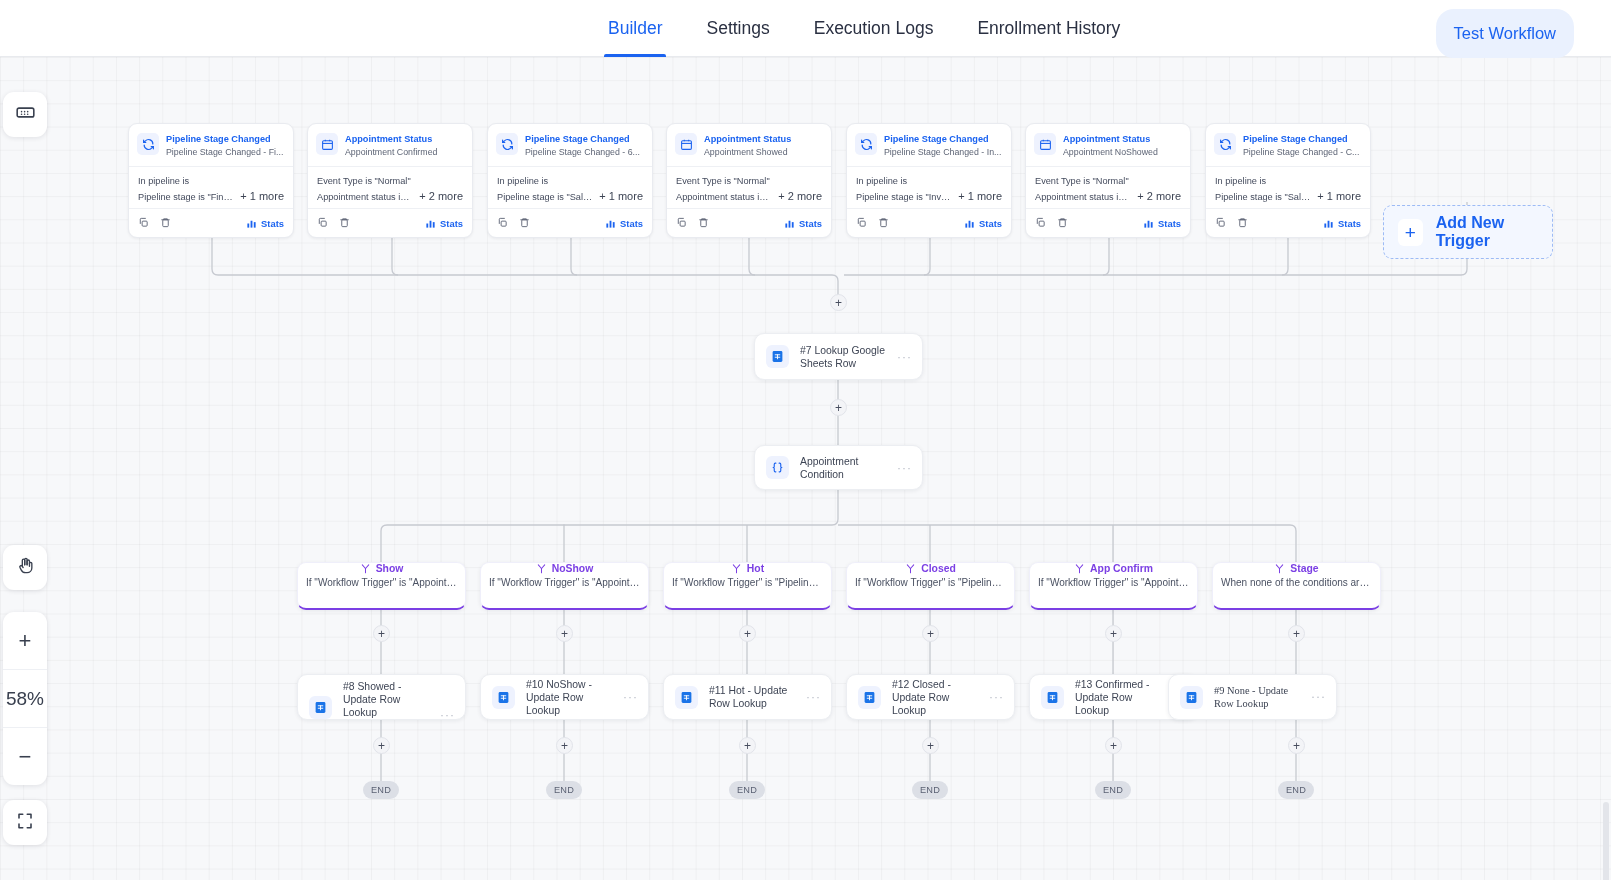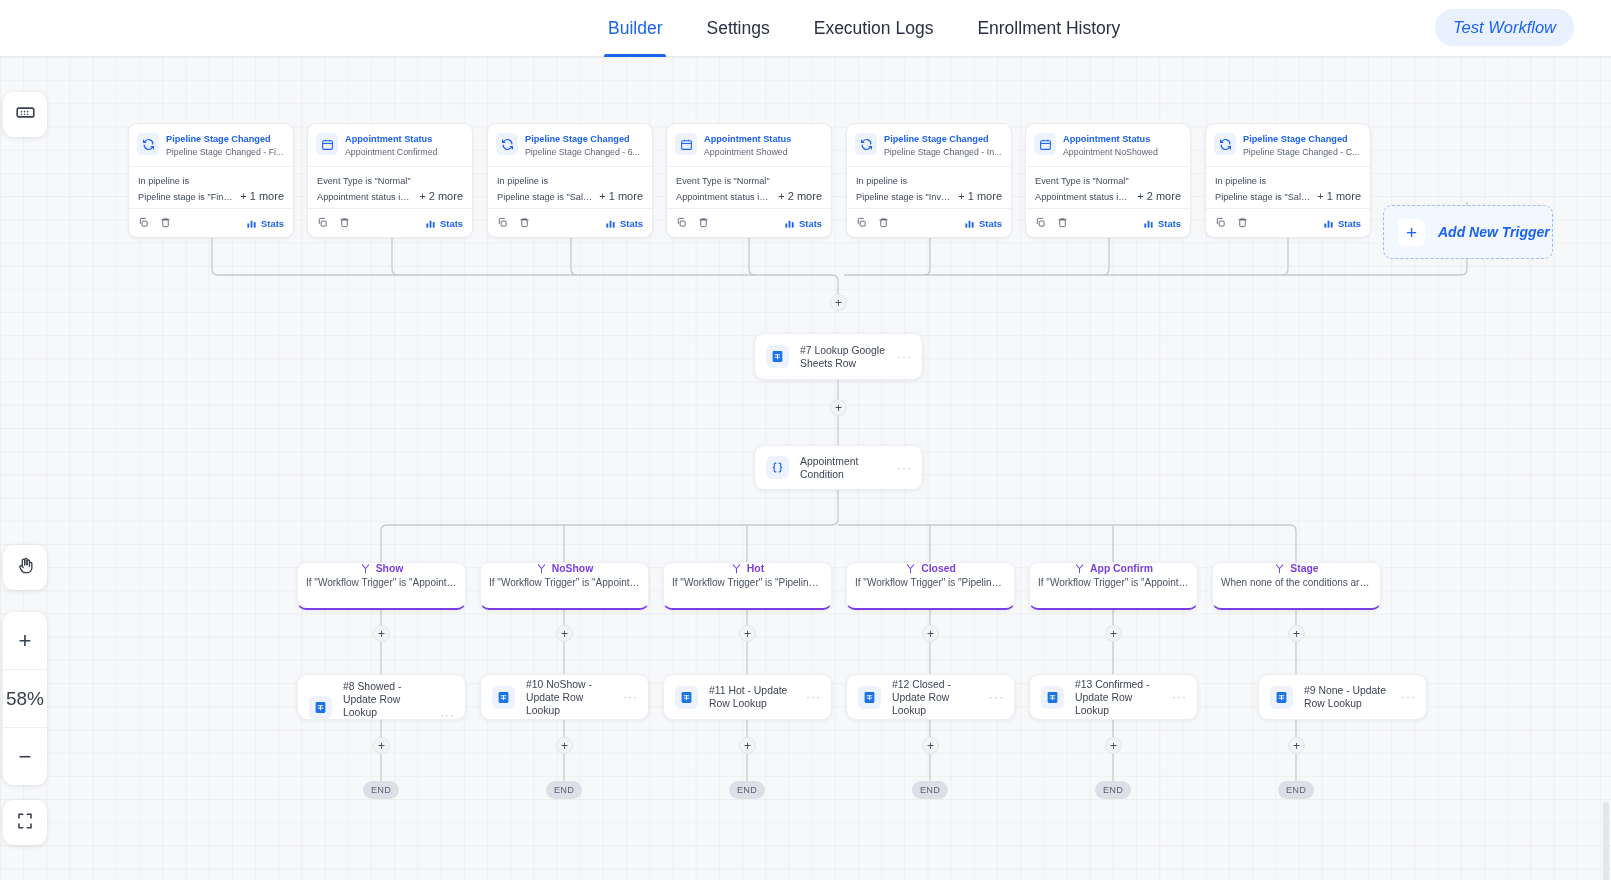--- a/index.html
+++ b/index.html
@@ -38,27 +38,26 @@
   .tab.active::after {
     content: ""; position: absolute;
     left: 18px; right: 18px; bottom: 0;
     height: 3px; background: #1b63f0; border-radius: 2px 2px 0 0;
   }
   .test-workflow {
     position: absolute; right: 37px; top: 9px;
     background: #eaf1fe;
     color: #1b63f0;
     font-size: 16.5px;
-    padding: 9px 18px;
+    padding: 15px 18px;
     border-radius: 18px;
     border: none;
     cursor: pointer;
     font-family: inherit;
     white-space: nowrap;
-    font-style: italic;
   }
 
   
   .canvas {
     position: absolute; top: 57px; left: 0;
     width: 1611px; height: 823px;
     background-color: #f7f8fa;
     background-image:
       linear-gradient(to right, rgba(0,0,0,0.035) 1px, transparent 1px),
       linear-gradient(to bottom, rgba(0,0,0,0.035) 1px, transparent 1px);
@@ -120,21 +119,21 @@
     display: flex; align-items: center; gap: 13px;
     padding-left: 14px;
     cursor: pointer;
     z-index: 10;
   }
   .add-trigger .plusbox {
     width: 27px; height: 27px; background: #ffffff;
     border-radius: 6px; display: flex; align-items: center; justify-content: center;
     color: #1b63f0; font-size: 19px; line-height: 1; font-weight: 300;
   }
-  .add-trigger .at-label { font-size: 14px; color: #1b63f0; font-weight: 600; font-style: italic; }
+  .add-trigger .at-label { font-size: 16px; color: #1b63f0; font-weight: 600; }
 
   
   .node-card {
     position: absolute;
     background: #ffffff;
     border: 1px solid #eceef2;
     border-radius: 10px;
     box-shadow: 0 1px 4px rgba(17,24,39,0.07);
     display: flex; align-items: center;
     z-index: 10;
@@ -771,21 +770,21 @@
         <svg width="13" height="13" viewBox="0 0 24 24">
             <rect x="3" y="2" width="18" height="20" rx="2.5" fill="#1a73e8"></rect>
             <rect x="7" y="8" width="10" height="1.7" fill="#ffffff"></rect>
             <rect x="11.2" y="8" width="1.7" height="9" fill="#ffffff"></rect>
             <rect x="7" y="12.5" width="10" height="1.7" fill="#ffffff"></rect>
           </svg>
       </div>
       <div class="nc-label">#13 Confirmed - Update Row Lookup</div>
       <div class="nc-dots">···</div>
     </div>
-    <div class="node-card action-card" style="left:1258px; top:617px; width:169px;">
+    <div class="node-card action-card" style="left:1168px; top:617px; width:169px;font-family:Liberation Serif, serif;">
       <div class="nc-ico">
         <svg width="13" height="13" viewBox="0 0 24 24">
             <rect x="3" y="2" width="18" height="20" rx="2.5" fill="#1a73e8"></rect>
             <rect x="7" y="8" width="10" height="1.7" fill="#ffffff"></rect>
             <rect x="11.2" y="8" width="1.7" height="9" fill="#ffffff"></rect>
             <rect x="7" y="12.5" width="10" height="1.7" fill="#ffffff"></rect>
           </svg>
       </div>
       <div class="nc-label">#9 None - Update Row Lookup</div>
       <div class="nc-dots">···</div>

